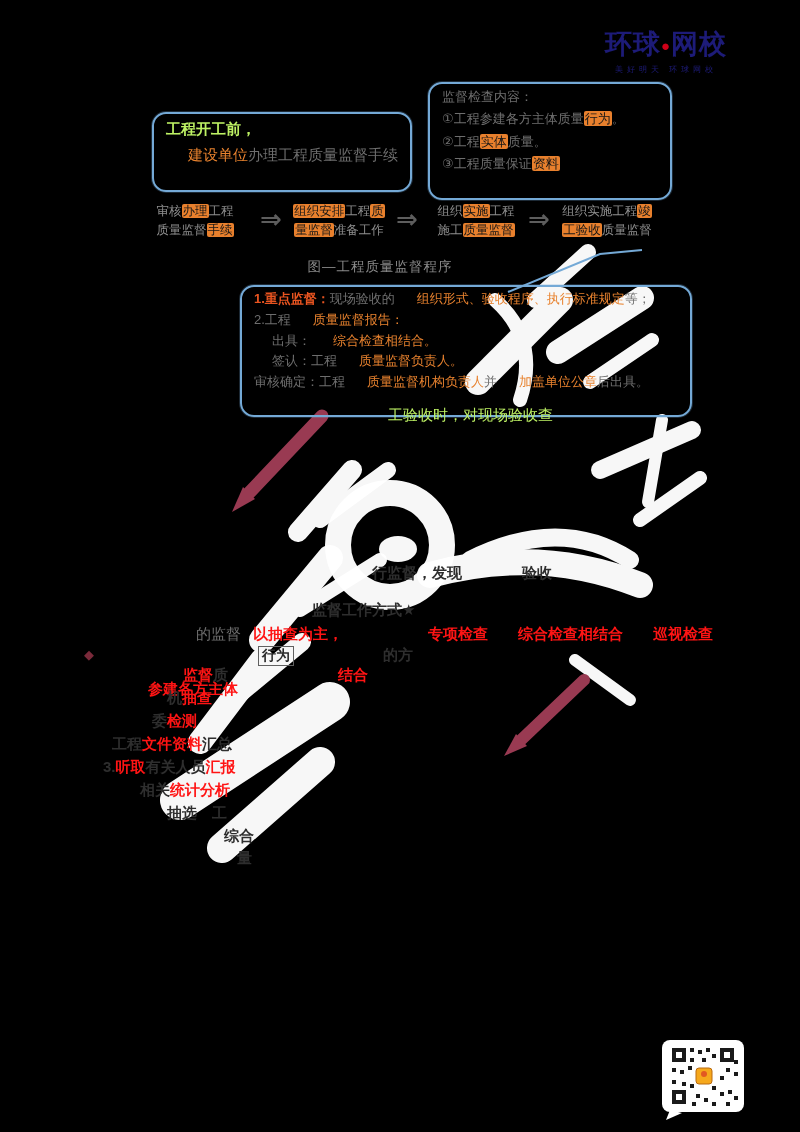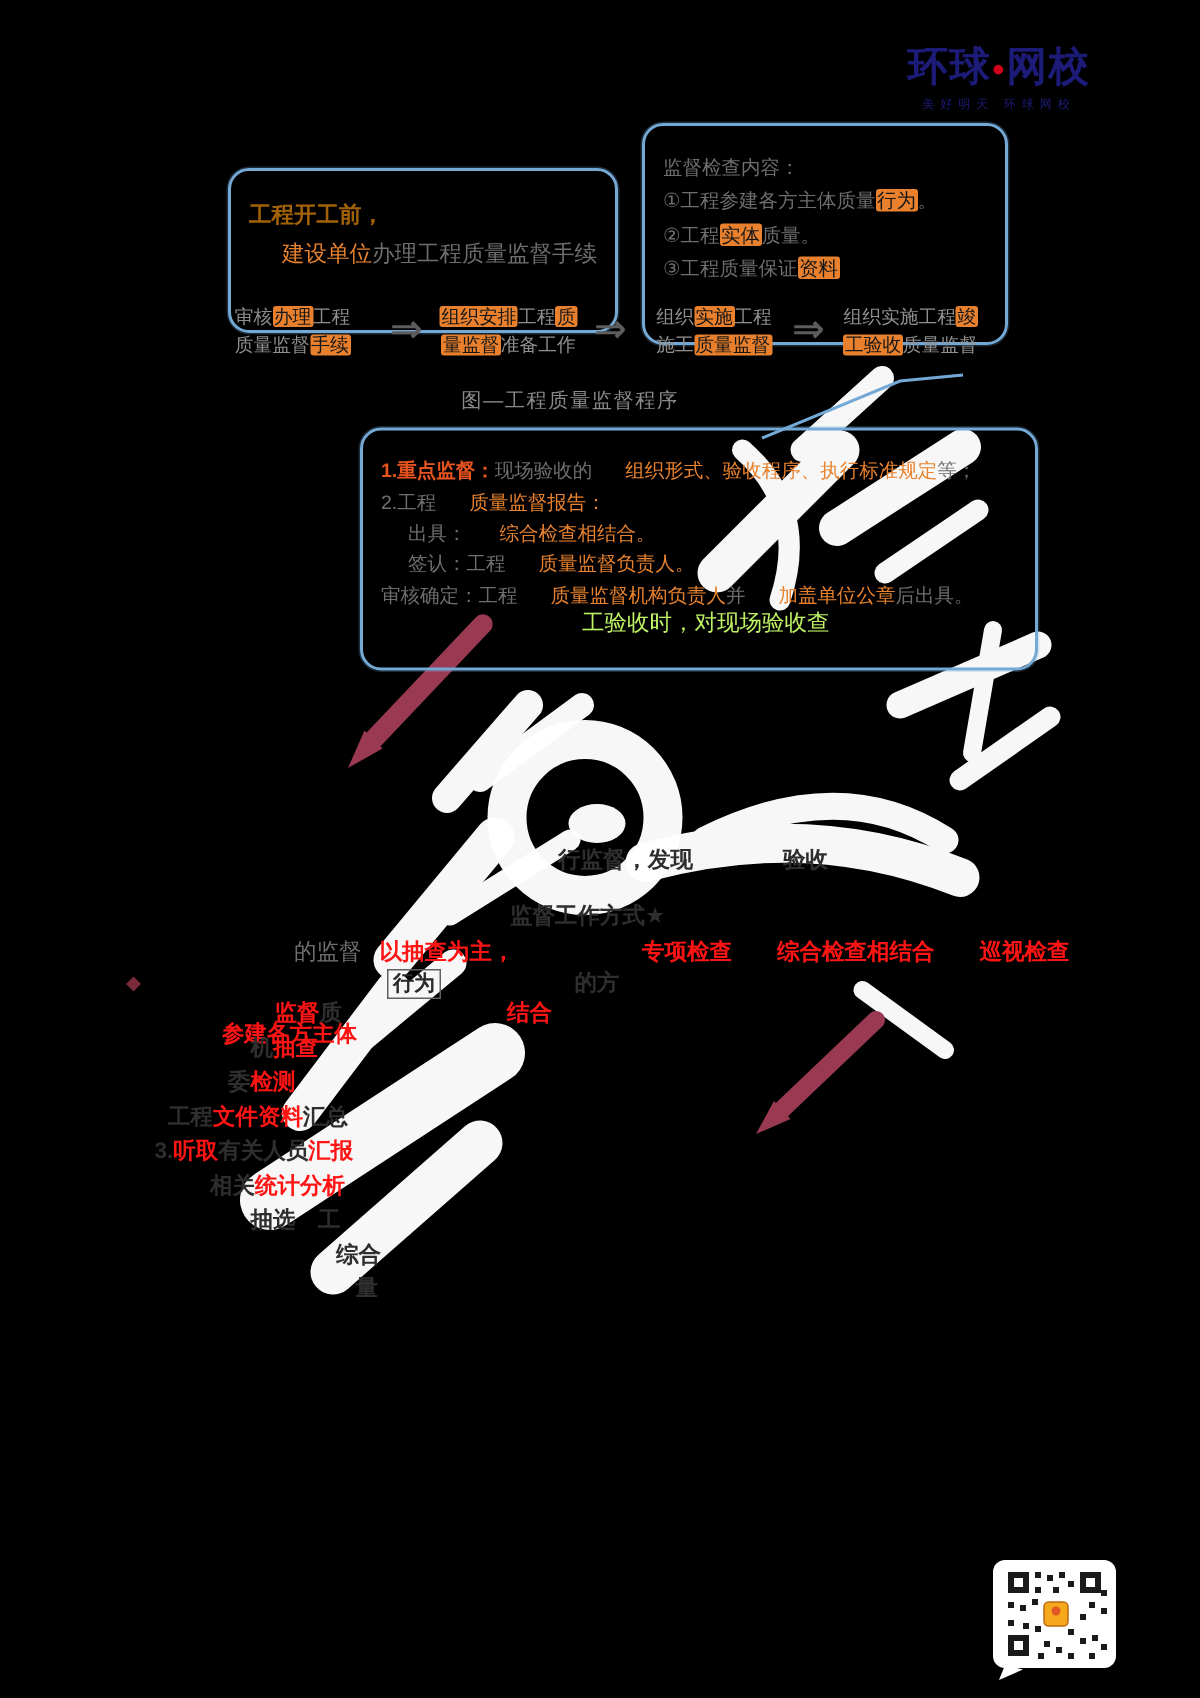--- a/index.html
+++ b/index.html
@@ -8,23 +8,23 @@
   .abs{position:absolute;}
   svg{display:block;}
   
   .logo{position:absolute;left:586px;top:26px;width:160px;text-align:center;}
   .logo-text{font-size:27px;font-weight:bold;color:#1d1b78;letter-spacing:1px;white-space:nowrap;}
   .logo-dot{color:#cf0018;font-size:15px;vertical-align:middle;}
   .logo-tag{font-size:8px;color:#1d1b78;letter-spacing:4px;margin-top:2px;white-space:nowrap;}
   
   .bluebox{position:absolute;border:2px solid #74A9D6;border-radius:14px;background:rgba(0,0,0,0);
            box-shadow:0 0 0 1px rgba(116,169,214,.25);}
-  .bb-pad{padding:17px 12px;}
+  .bb-pad{padding:2px 12px;}
   
-  .blu{color:#a16207;font-weight:bold;}
+  .blu{color:#bef264;font-weight:bold;}
   .g{color:#8f8f8f;}          
   .gd{color:#6e6e6e;}         
   .o{color:#E8822E;margin-left:22px;}          
   .ohl{background:#E8802D;color:#161616;padding:0 1px;border-radius:2px;}
   .r{color:#FF1414;font-weight:bold;}
   .ro{color:#E85420;font-weight:bold;}
   .dk{color:#2e2e2e;font-weight:bold;}
   .frag{position:absolute;font-size:15px;white-space:nowrap;}
   .box1{left:152px;top:112px;width:232px;height:72px;font-size:15px;line-height:1.7;}
   .box2{left:428px;top:82px;width:216px;height:110px;font-size:13px;line-height:1.72;}
@@ -140,21 +140,21 @@
     <div class="ind">
       <span class="gd">签认：工程</span><span class="o">质量监督负责人。</span>
     </div>
     <div>
       <span class="gd">审核确定：工程</span><span class="o">质量监督机构负责人</span><span class="gd">并</span><span class="o">加盖单位公章</span><span class="gd">后出具。</span>
     </div>
   </div>
 
   <span class="frag" style="left:388px;top:406px;color:#bef264;">工验收时，对现场验收查</span>
   <span class="frag dk" style="left:372px;top:564px;">行监督，发现　　　　验收</span>
-  <span class="frag dk" style="left:340px;top:601px;">监督工作方式★</span>
+  <span class="frag dk" style="left:312px;top:601px;">监督工作方式★</span>
 
   <span class="frag gd" style="left:196px;top:625px;">的监督</span>
   <span class="frag r" style="left:253px;top:625px;">以抽查为主，</span>
   <span class="frag r" style="left:428px;top:625px;">专项检查</span>
   <span class="frag r" style="left:518px;top:625px;">综合检查相结合</span>
   <span class="frag r" style="left:653px;top:625px;">巡视检查</span>
 
   <span class="frag bullet" style="left:84px;top:647px;">◆</span>
   <span class="frag r" style="left:148px;top:680px;">参建各方主体</span>
   <span class="frag wordbox" style="left:258px;top:646px;font-size:14px;">行为</span>

